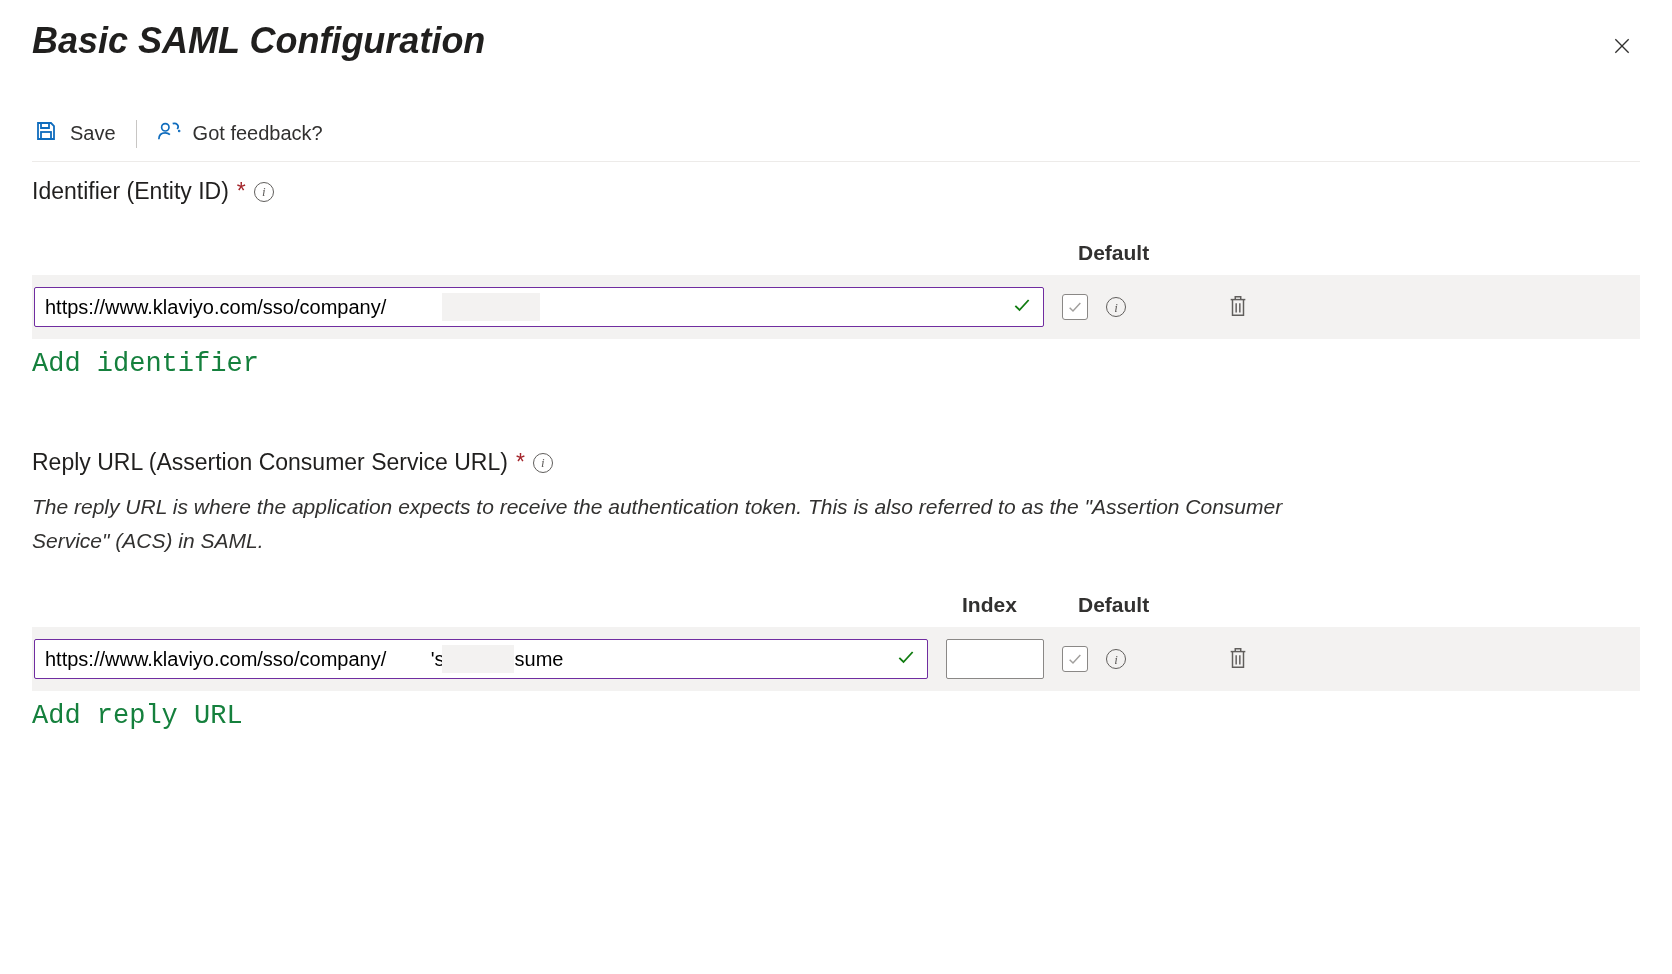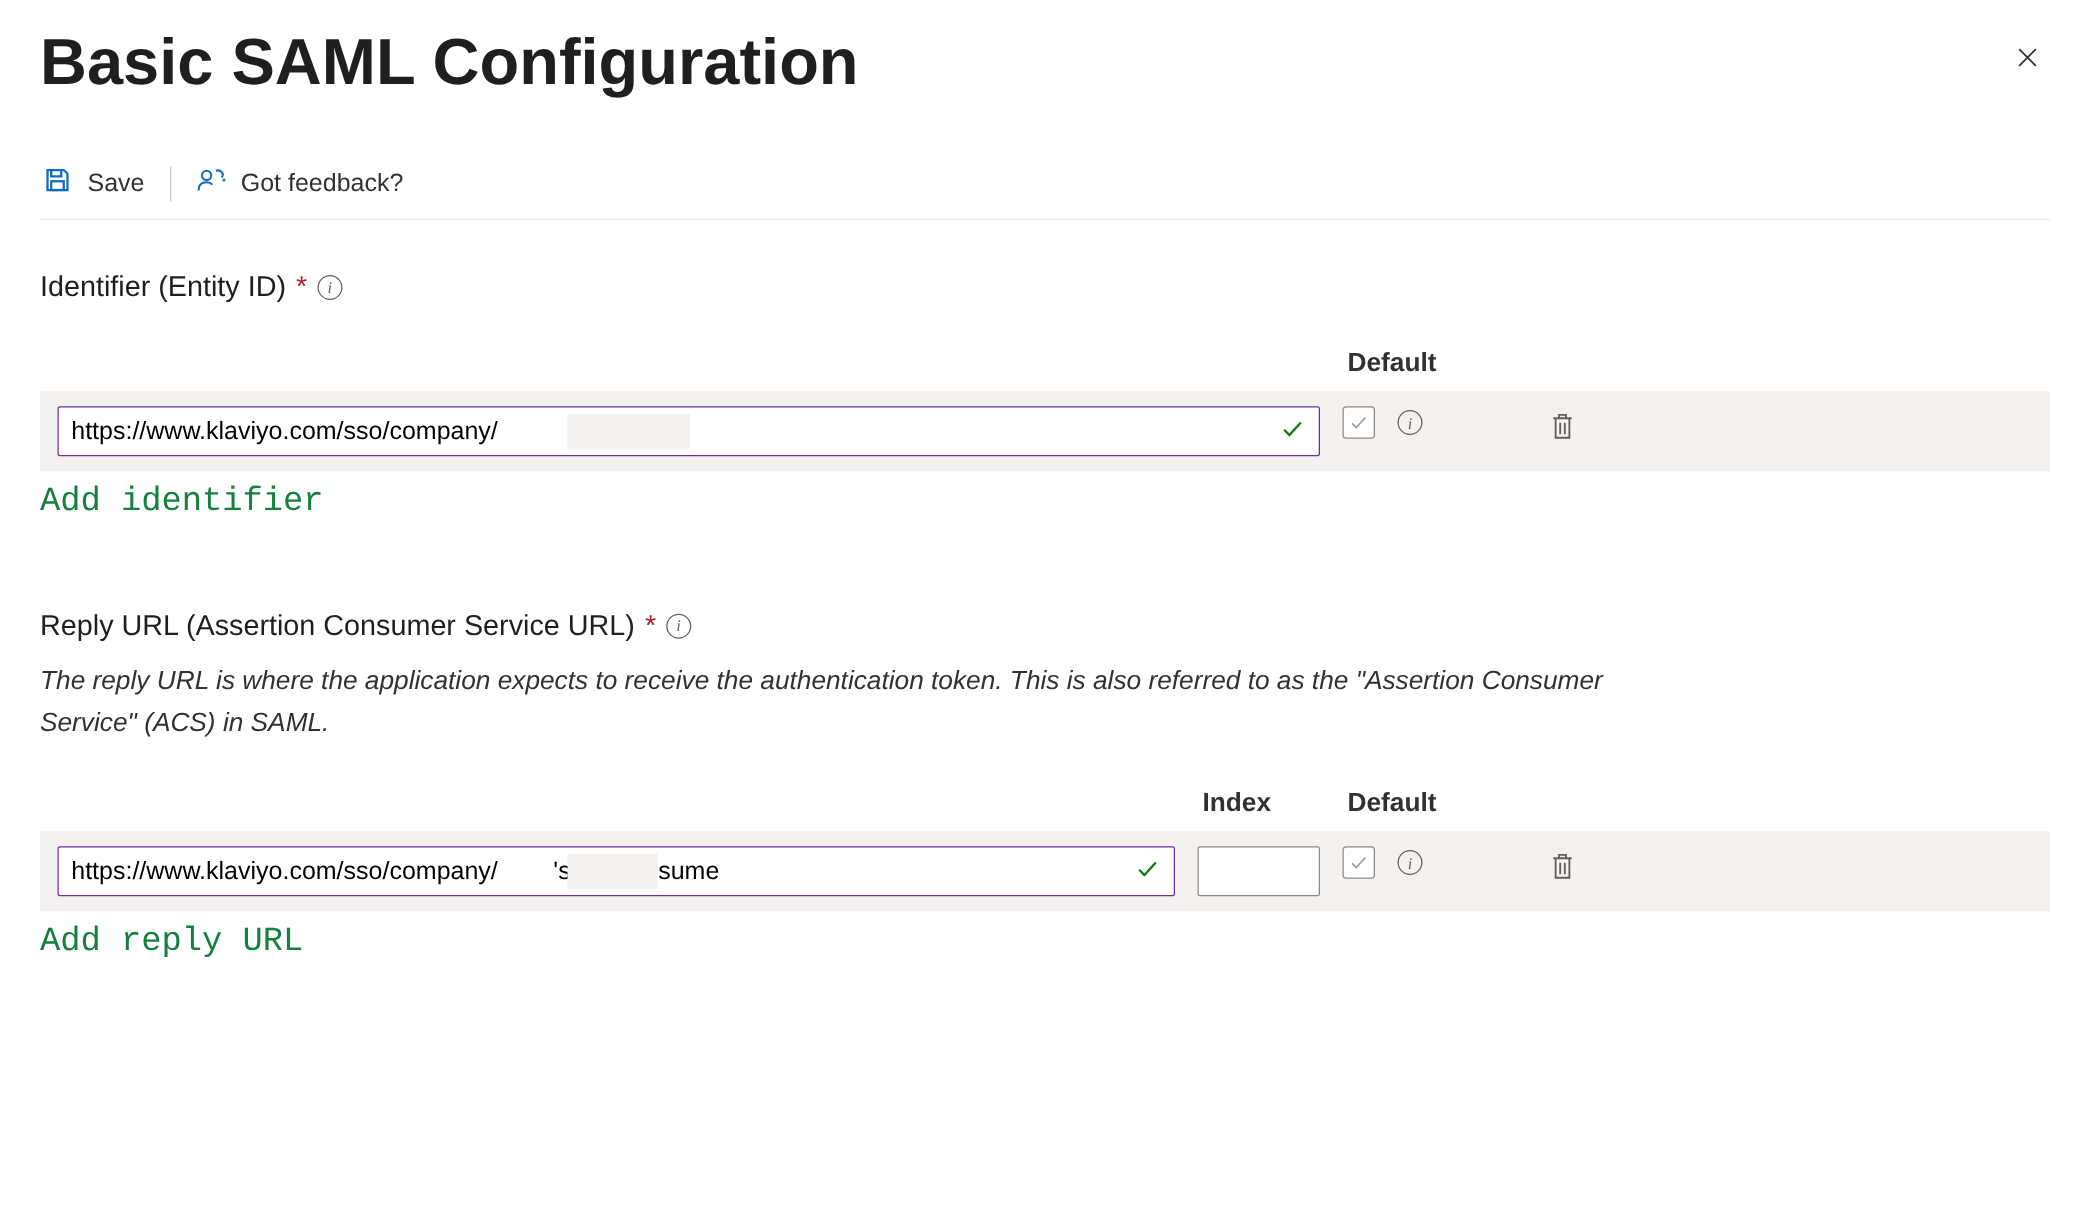--- a/index.html
+++ b/index.html
@@ -14,24 +14,25 @@
   .panel {
     padding: 20px 32px 40px 32px;
     max-width: 1672px;
   }
   .panel-header {
     display: flex;
     justify-content: space-between;
     align-items: flex-start;
   }
   .panel-title {
-    font-size: 52px;
+    font-size: 36px;
     font-weight: 600;
     margin: 0;
     color: #201f1e;
+    font-style: italic;
   }
   .close-btn {
     background: none;
     border: none;
     padding: 8px;
     cursor: pointer;
     margin-top: 8px;
   }
   .close-btn svg { width: 20px; height: 20px; }
 
@@ -55,21 +56,21 @@
     padding: 4px 2px;
   }
   .toolbar-btn svg { width: 24px; height: 24px; }
   .toolbar-sep {
     width: 1px;
     height: 28px;
     background: #c8c6c4;
   }
 
   .section {
-    margin-top: 40px;
+    margin-top: 16px;
   }
   .section-label {
     font-size: 23px;
     font-weight: 400;
     color: #201f1e;
     display: flex;
     align-items: center;
     gap: 8px;
   }
   .req-star { color: #a4262c; }
@@ -103,23 +104,23 @@
     font-weight: 600;
     align-items: center;
   }
   .col-spacer-url { flex: 0 0 auto; }
   .col-index { width: 116px; }
   .col-default { width: 132px; }
   .col-trash { width: 70px; }
 
   .field-row {
     display: flex;
-    align-items: flex-start;
+    align-items: center;
     background: #f3f2f1;
-    padding: 12px 14px;
+    padding: 12px 2px;
     margin-top: 10px;
     gap: 18px;
   }
   .input-wrap {
     position: relative;
     display: flex;
     align-items: center;
   }
   .text-input {
     width: 100%;

